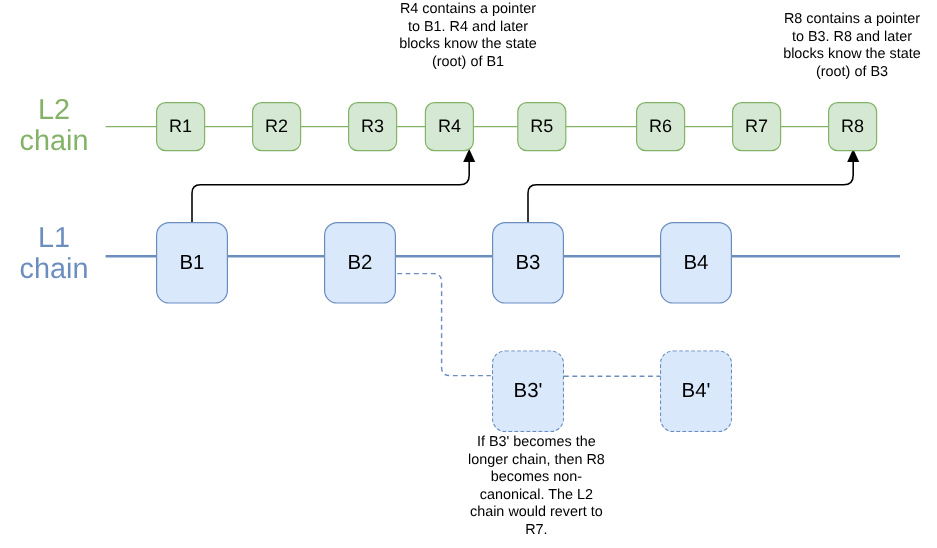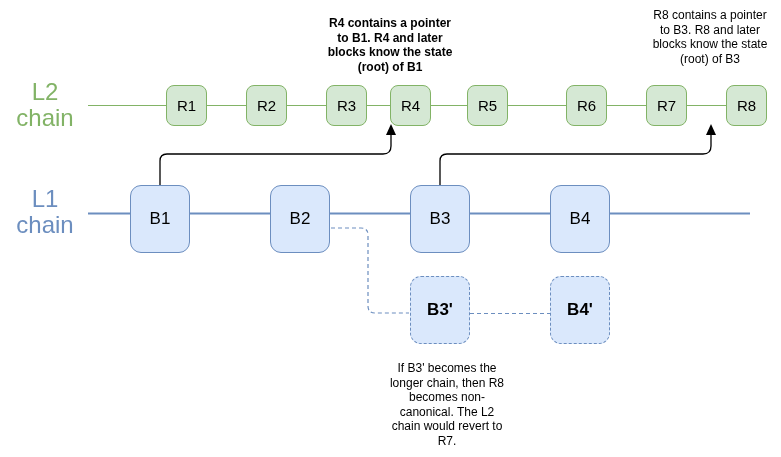--- a/index.html
+++ b/index.html
@@ -41,44 +41,42 @@
     justify-content: center;
     color: var(--text, #000000);
   }
   .block.r {
     width: 41px; height: 41px;
     top: 85px;
     background: var(--green-fill);
     border: 1px solid var(--green-stroke);
     border-radius: 8px;
     font-size: 15px;
-    margin-left: 36px;
   }
   .block.b {
     width: 60px; height: 68px;
     top: 185px;
     background: var(--blue-fill);
     border: 1px solid var(--blue-stroke);
     border-radius: 11px;
     font-size: 17px;
   }
   .block.fork {
-    top: 276px;
+    top: 292px;
     border-style: dashed;
-    font-weight: bold;
   }
 
   .note {
     position: absolute;
     text-align: center;
     font-size: 12px;
     line-height: 14.5px;
     color: var(--text, #000000);
   }
-  .note.r4note   { left: 300px; top: 16px;   width: 180px; font-weight: bold; }
+  .note.r4note   { left: 300px; top: 0;   width: 180px; }
   .note.r8note   { left: 625px; top: 8px;   width: 170px; }
   .note.forknote { left: 362px; top: 361px; width: 170px; }
 </style>
 </head>
 <body>
 
 <div class="canvas">
 
   <svg class="connectors" viewBox="0 0 781 457" xmlns="http://www.w3.org/2000/svg">
 

